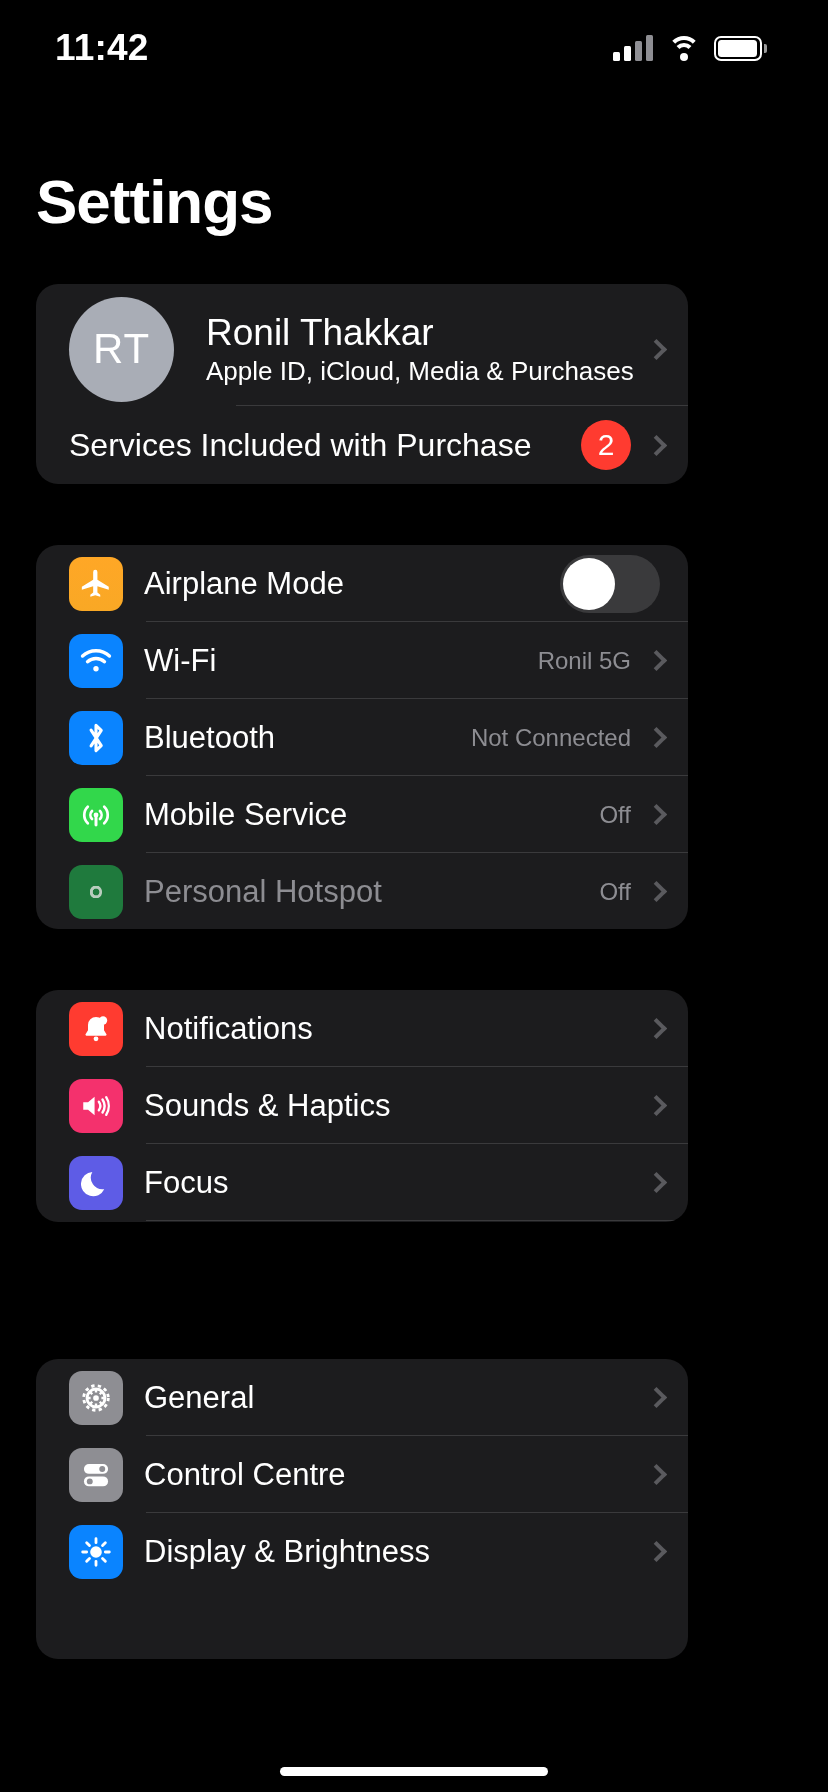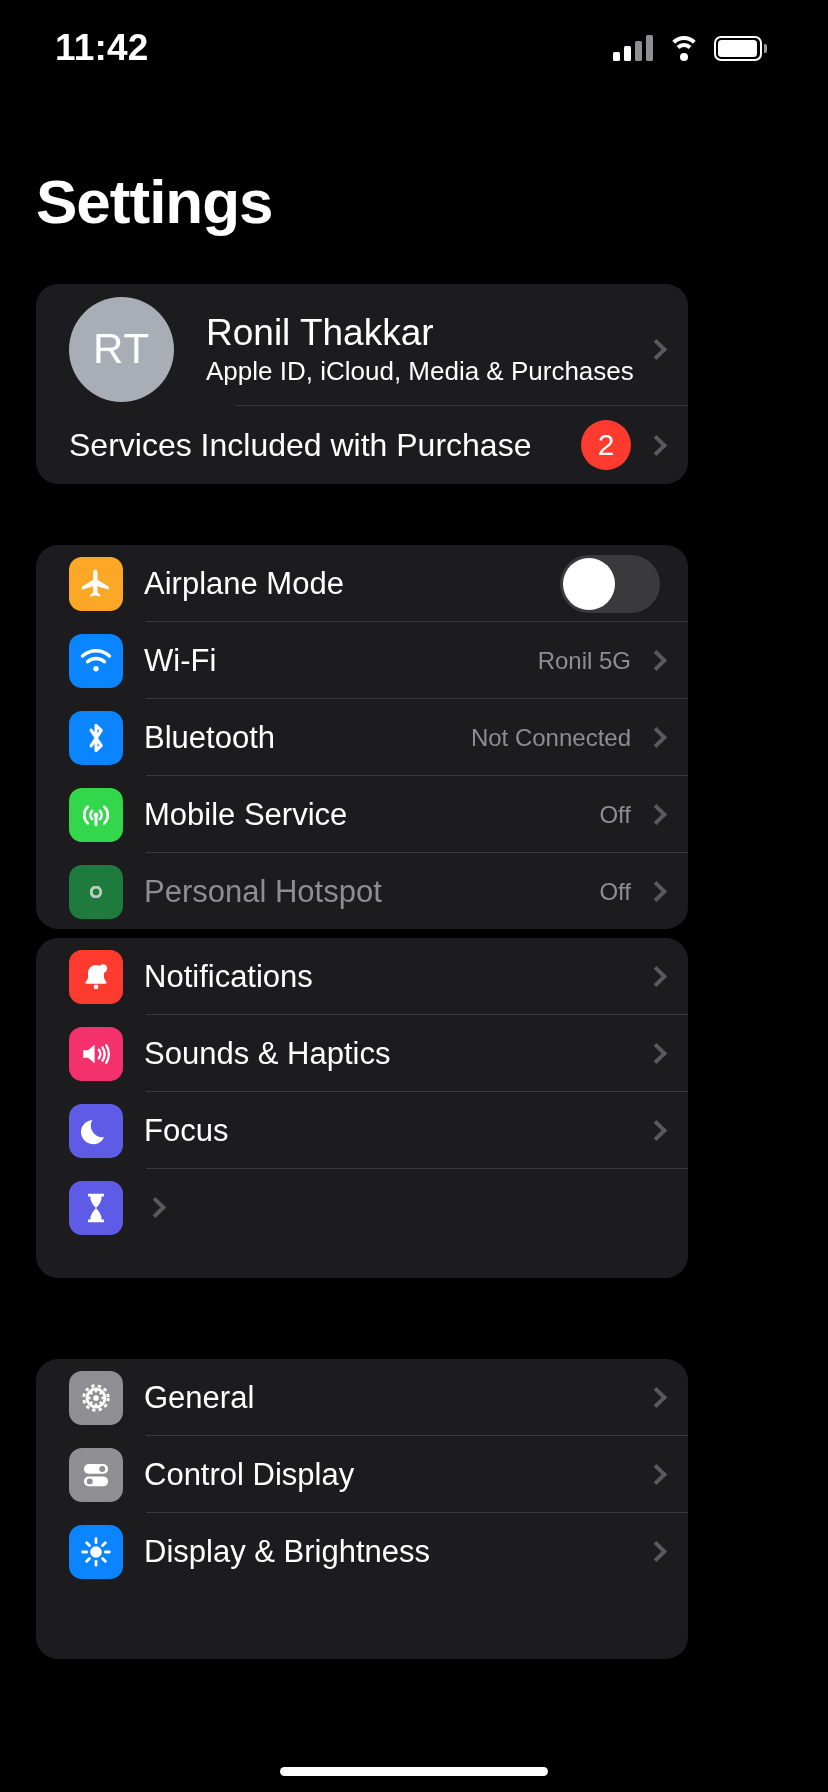--- a/index.html
+++ b/index.html
@@ -101,21 +101,21 @@
     width:100px; height:58px; border-radius:29px; background:#3a3a3c;
     position:relative; flex:0 0 100px; margin-right:4px;
   }
   .toggle .knob {
     position:absolute; top:3px; left:3px; width:52px; height:52px;
     border-radius:50%; background:#fff;
   }
 
   
   .grp-net   { top:545px; height:384px; }
-  .grp-notif { top:938px; height:340px; }
+  .grp-notif { top:990px; height:232px; }
   .grp-gen   { top:1359px; height:300px; }
 
   
   .ic-airplane { background:linear-gradient(#ffa726,#f9a825); }
   .ic-wifi     { background:#0a84ff; }
   .ic-bt       { background:#0a84ff; }
   .ic-cell     { background:#32d74b; }
   .ic-hotspot  { background:#1f7a3d; }
   .ic-notif    { background:#ff3b30; }
   .ic-sounds   { background:#f4316d; }
@@ -320,21 +320,21 @@
 
     <div class="row">
       <div class="icon ic-control">
         <svg width="34" height="34" viewBox="0 0 24 24" fill="none">
           <rect x="3.5" y="4.2" width="17" height="7" rx="3.5" fill="#fff"></rect>
           <circle cx="16.4" cy="7.7" r="2.1" fill="#8e8e93"></circle>
           <rect x="3.5" y="13" width="17" height="7" rx="3.5" fill="#fff"></rect>
           <circle cx="7.6" cy="16.5" r="2.1" fill="#8e8e93"></circle>
         </svg>
       </div>
-      <div class="label">Control Display</div>
+      <div class="label">Control Centre</div>
       <div class="chev"></div>
       <div class="sep"></div>
     </div>
 
     <div class="row no-sep">
       <div class="icon ic-display">
         <svg width="34" height="34" viewBox="0 0 24 24" fill="none" stroke="#fff" stroke-width="2" stroke-linecap="round">
           <circle cx="12" cy="12" r="4.1" fill="#fff" stroke="none"></circle>
           <path d="M12 2.6v2.8M12 18.6v2.8M2.6 12h2.8M18.6 12h2.8M5.4 5.4l2 2M16.6 16.6l2 2M18.6 5.4l-2 2M7.4 16.6l-2 2"></path>
         </svg>

